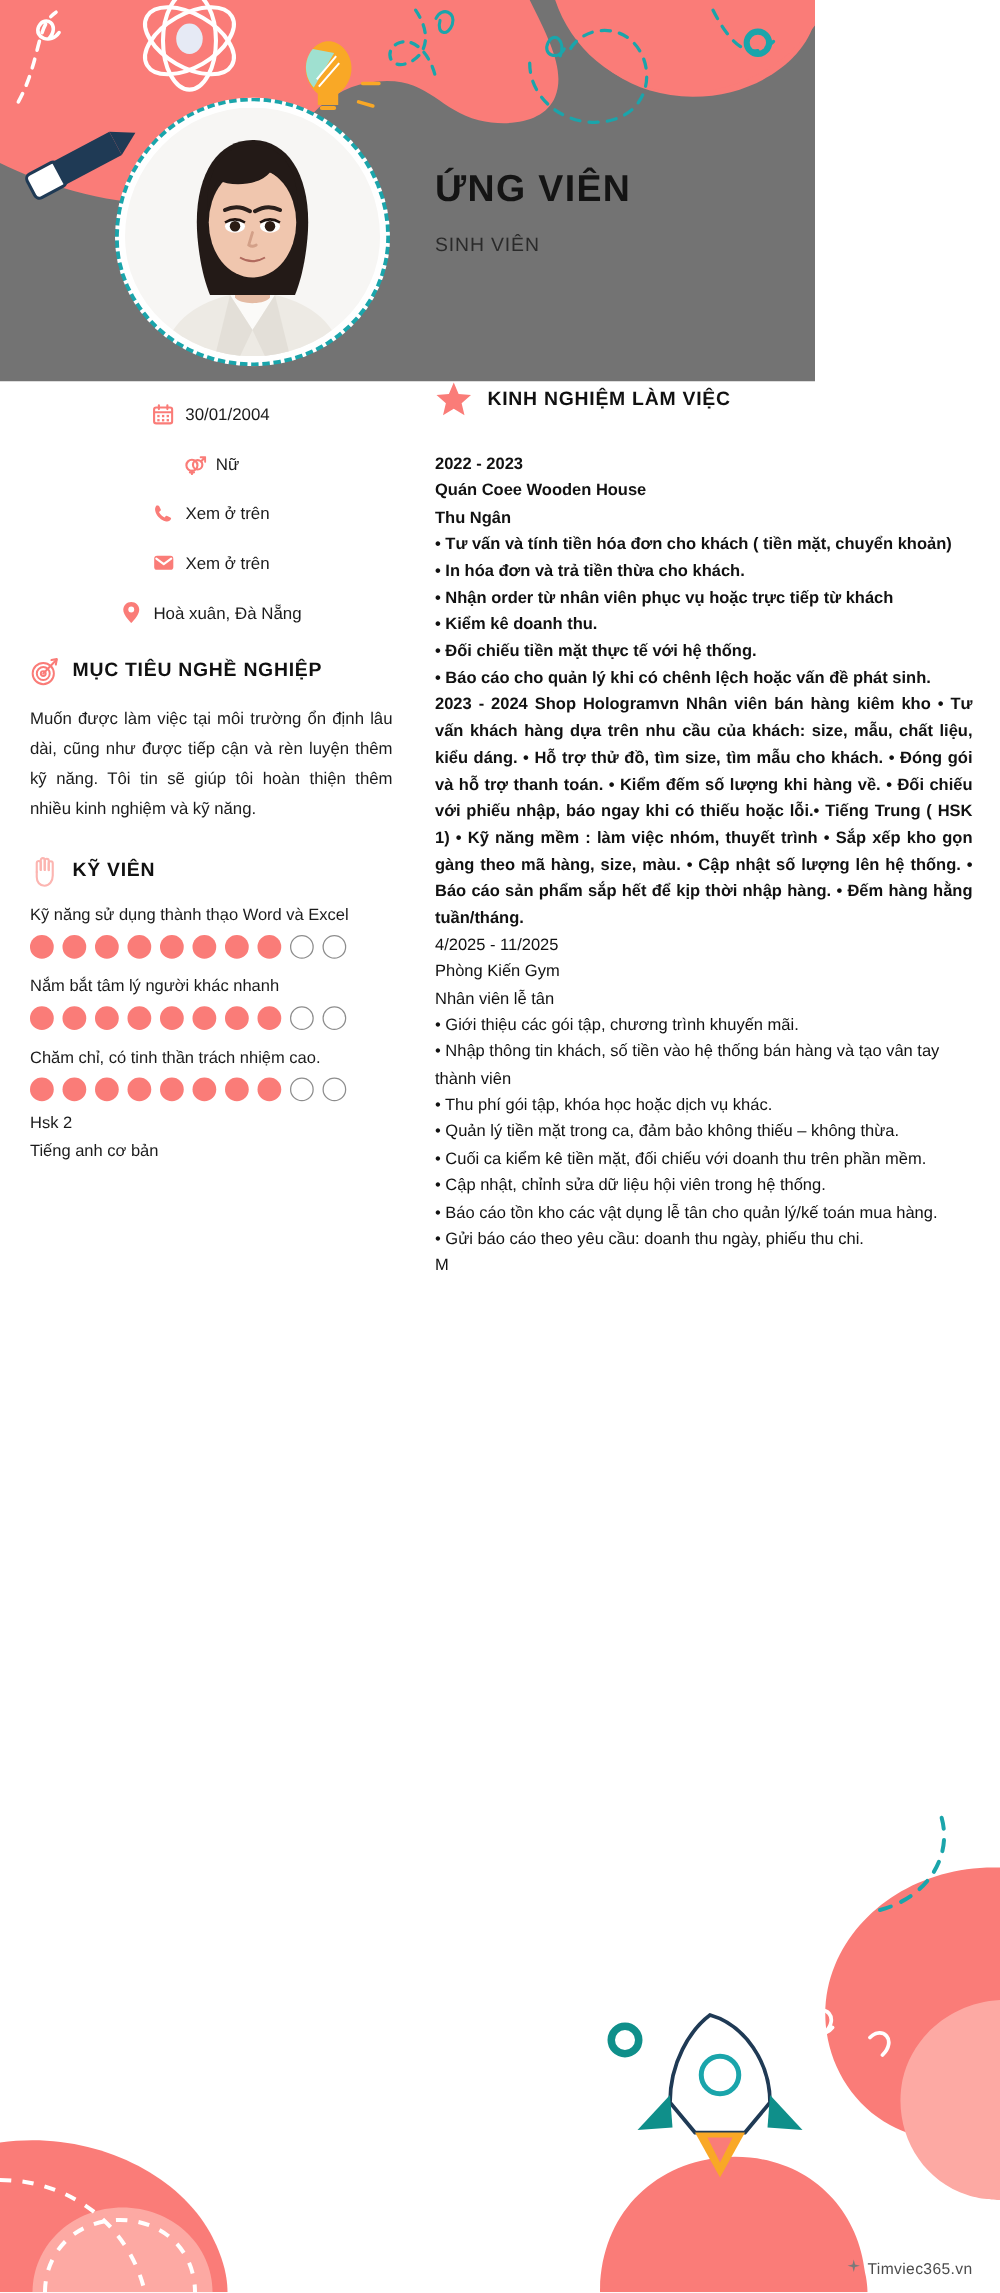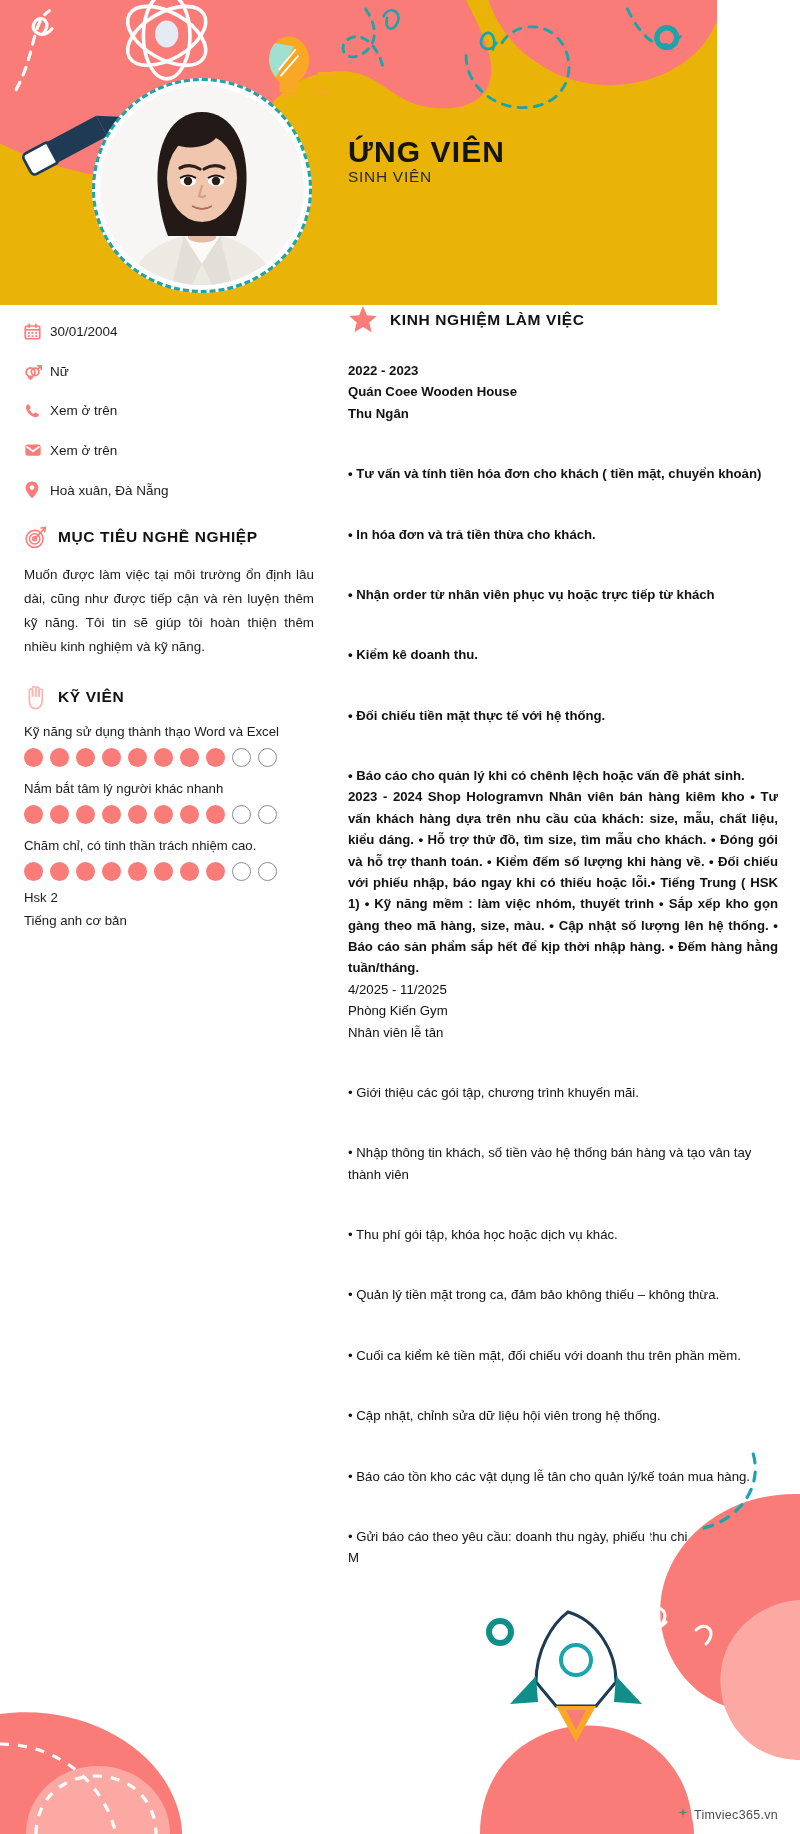--- a/index.html
+++ b/index.html
@@ -6,21 +6,21 @@
   html,body { width:800px; }
   body {
     background:#ffffff;
     font-family:"Liberation Sans", sans-serif;
     color:#1b1b1b;
     -webkit-font-smoothing:antialiased;
   }
   .page { position:relative; width:800px; height:1834px; overflow:hidden; background:#fff; }
 
   
-  .header { position:relative; width:717px; height:305px; overflow:hidden; background:#eab308; }
+  .header { position:relative; width:652px; height:305px; overflow:hidden; background:#737373; }
   .hdr-svg { position:absolute; inset:0; }
 
   .photo-wrap {
     position:absolute; left:92px; top:78px; width:220px; height:215px;
     z-index:6;
   }
   .photo-dash {
     position:absolute; inset:0;
     border:3px dashed #1aa5ab;
     border-radius:50% 50% 50% 50%/52% 52% 48% 48%;
@@ -33,31 +33,31 @@
   }
   .photo-face { position:absolute; inset:0; }
 
   .name-block { position:absolute; left:348px; top:135px; z-index:7; }
   .cand-name {
     font-size:30px; font-weight:bold; letter-spacing:1.1px;
     color:#141414; line-height:1.1;
     font-family:"Liberation Sans", sans-serif;
   }
   .cand-role {
-    margin-top:0; font-size:15.5px; color:#2a2a2a; letter-spacing:0.7px;
+    margin-top:20px; font-size:15.5px; color:#2a2a2a; letter-spacing:0.7px;
   }
 
   
   .content { position:absolute; top:305px; left:0; width:800px; }
   .col-left { position:absolute; left:24px; top:0; width:290px; }
   .col-right { position:absolute; left:348px; top:0; width:430px; }
 
   
   .contact-list { margin-top:18px; }
-  .contact-row { display:flex; align-items:center; margin-bottom:22px; }
+  .contact-row { display:flex; align-items:center; margin-bottom:22px;justify-content:center; }
   .c-icon { width:26px; flex:0 0 26px; display:flex; align-items:center; justify-content:flex-start; }
   .c-text { font-size:13.5px; color:#1b1b1b; }
 
   
   .sec-head { display:flex; align-items:center; margin-top:26px; margin-bottom:14px; }
   .sec-icon { width:34px; flex:0 0 34px; display:flex; align-items:center; }
   .sec-title {
     font-size:15.5px; font-weight:bold; letter-spacing:0.6px; color:#111;
   }
   .sec-head-right { display:flex; align-items:center; margin-bottom:26px; }
@@ -76,21 +76,21 @@
   .dot.off { background:#fff; border:1.2px solid #8d8d8d; }
 
   
   .cert-line { font-size:13.2px; line-height:1.72; color:#1b1b1b; }
 
   
   .job { }
   .job-line { font-size:13.2px; line-height:1.62; color:#111; }
   .job-meta { font-weight:bold; }
   .job-bullets { }
-  .job-bullets .b { font-size:13.2px; line-height:1.62; color:#111; font-weight:bold;margin-top:39px; }
+  .job-bullets .b { font-size:13.2px; line-height:1.62; color:#111; font-weight:bold; }
   .job-just {
     font-size:13.2px; line-height:1.62; color:#111; text-align:justify; font-weight:bold;
   }
   .job-plain .job-line { font-weight:normal; }
   .job-plain .b { font-weight:normal; }
   .tail-char { font-size:13.2px; line-height:1.62; color:#111; }
 
   
   .footer { position:absolute; left:0; bottom:0; width:800px; height:420px; overflow:hidden; }
   .ftr-svg { position:absolute; inset:0; }

